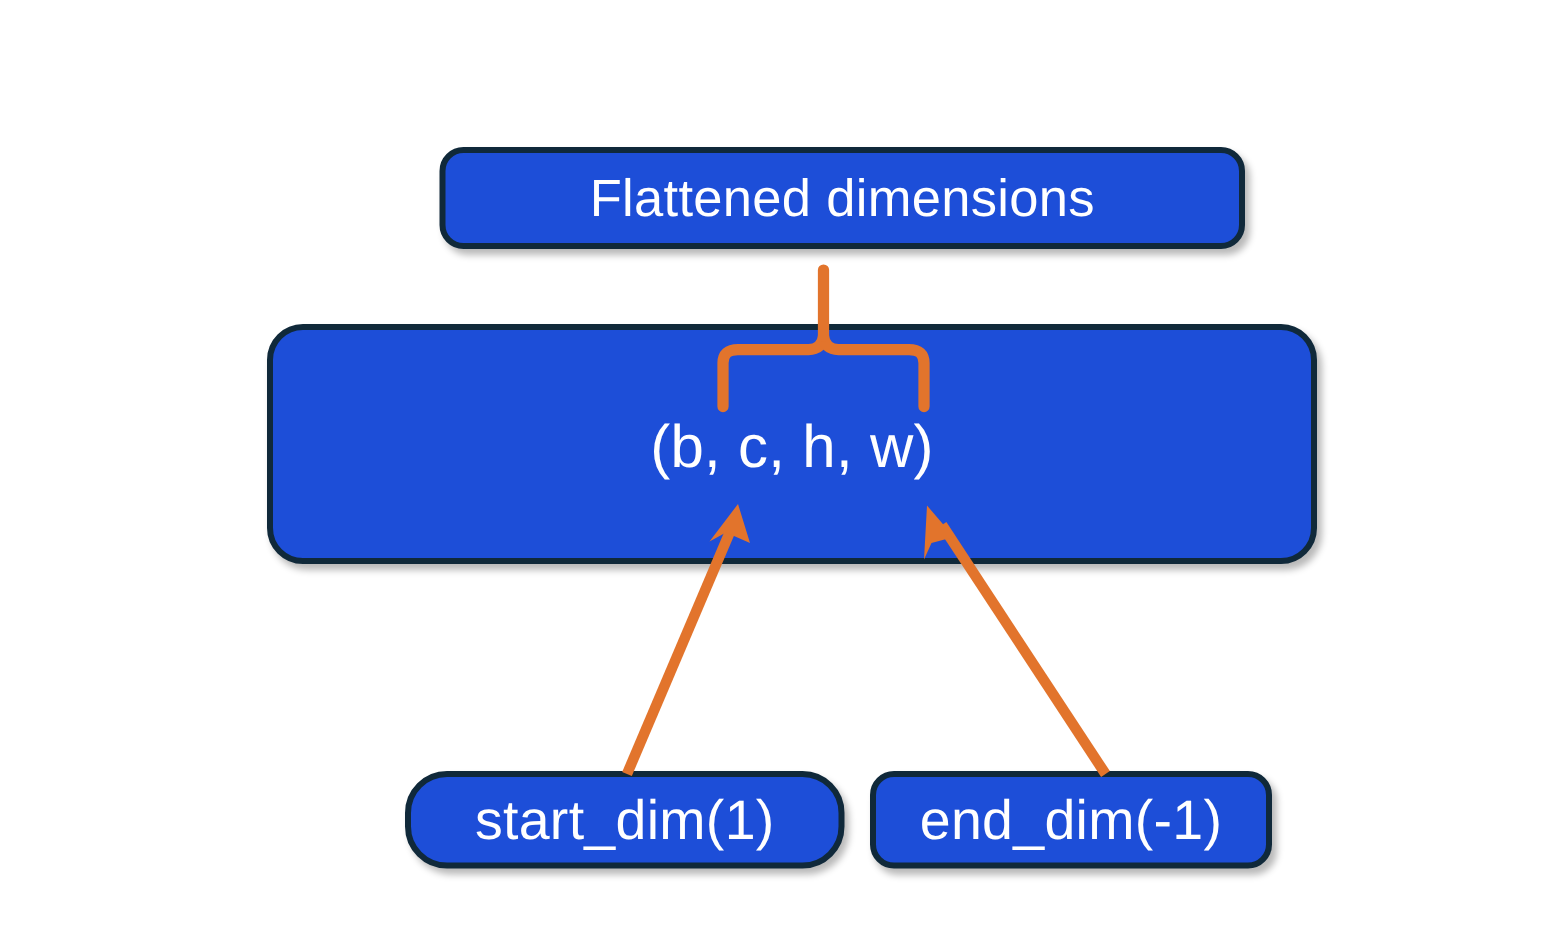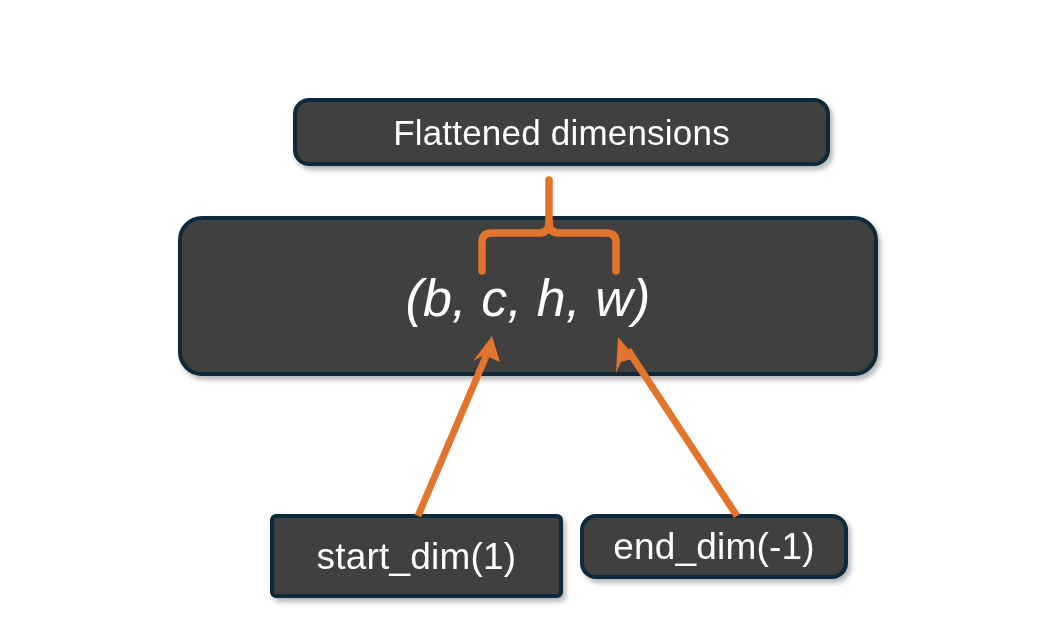--- a/index.html
+++ b/index.html
@@ -13,21 +13,21 @@
   #canvas {
     position: relative;
     width: 1038px;
     height: 632px;
     background: #ffffff;
     overflow: hidden;
   }
   .node {
     position: absolute;
     box-sizing: border-box;
-    background: #404040;
+    background: #1d4ed8;
     border: 4px solid #10293a;
     border-radius: 18px;
     display: flex;
     align-items: center;
     justify-content: center;
     color: #ffffff;
     box-shadow: 3px 4px 5px rgba(0,0,0,0.28);
     z-index: 2;
   }
   .node-label {
@@ -50,33 +50,32 @@
 
   
   #node-shape {
     left: 178px;
     top: 216px;
     width: 700px;
     height: 160px;
     border-radius: 24px;
   }
   #node-shape .node-label {
-    font-size: 52px;
+    font-size: 40px;
     position: relative;
     top: 2px;
-    font-style: italic;
   }
 
   
   #node-start-dim {
     left: 270px;
     top: 514px;
     width: 293px;
-    height: 84px;
-    border-radius: 6px;
+    height: 65px;
+    border-radius: 28px;
   }
   #node-end-dim {
     left: 580px;
     top: 514px;
     width: 268px;
     height: 65px;
     border-radius: 16px;
   }
   #node-start-dim .node-label,
   #node-end-dim .node-label { font-size: 37px; }

